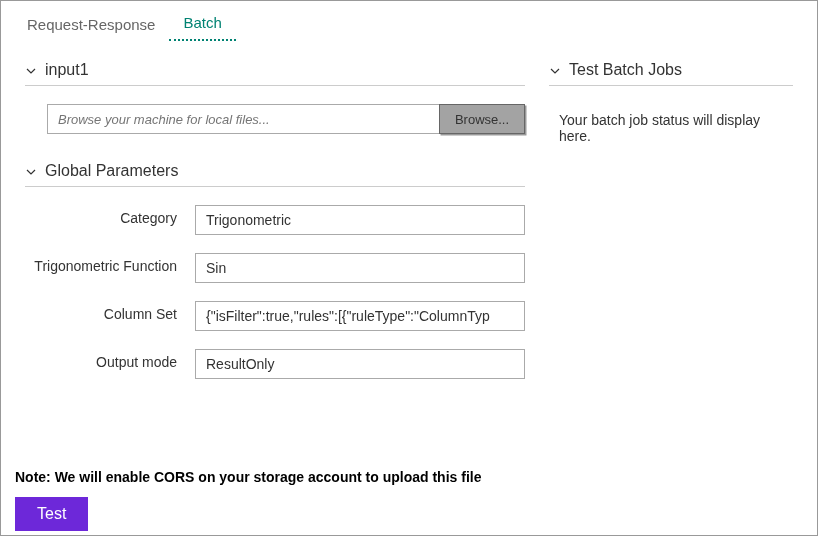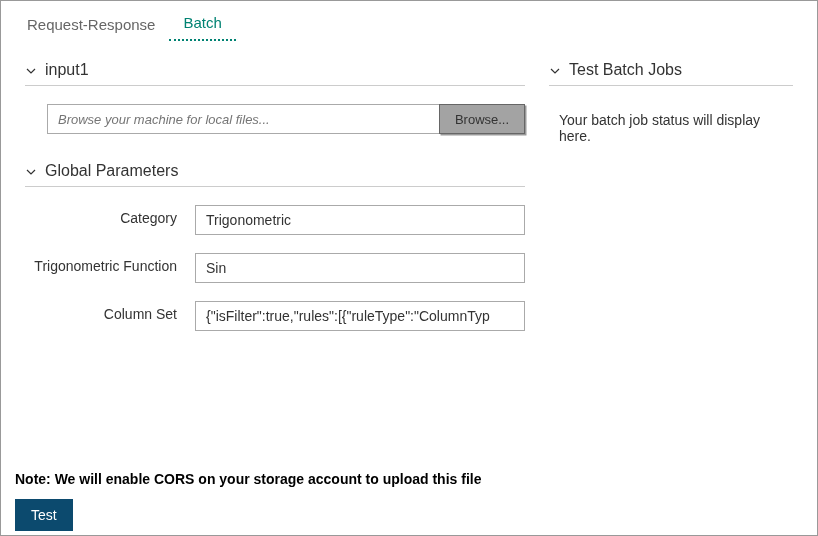--- a/index.html
+++ b/index.html
@@ -109,25 +109,25 @@
     color: #333;
     outline: none;
   }
   .note {
     font-weight: bold;
     font-size: 14px;
     color: #000;
     margin: 18px 0 12px 0;
   }
   .test-btn {
-    background: #0c4a6e;
+    background: #6d28d9;
     color: #fff;
     border: none;
-    padding: 8px 16px;
-    font-size: 14px;
+    padding: 8px 22px;
+    font-size: 16px;
     cursor: pointer;
   }
   .status-text {
     color: #333;
     font-size: 14px;
     padding: 8px 0 0 10px;
   }
   .footer {
     position: absolute;
     left: 14px;
@@ -176,20 +176,24 @@
     <div class="param-row">
       <div class="param-label">Trigonometric Function</div>
       <input class="param-input" type="text" value="Sin" style="">
     </div>
 
     <div class="param-row">
       <div class="param-label">Column Set</div>
       <input class="param-input" type="text" value="{&quot;isFilter&quot;:true,&quot;rules&quot;:[{&quot;ruleType&quot;:&quot;ColumnTyp" style="">
     </div>
 
+    <div class="param-row">
+      <div class="param-label">Output mode</div>
+      <input class="param-input" type="text" value="ResultOnly" style="">
+    </div>
 
   </div>
 
   <div class="right">
     <div class="section-header">
       <span class="chevron">
         <svg width="12" height="12" viewBox="0 0 12 12">
             <path d="M2 4 L6 8 L10 4" stroke="#333" stroke-width="1.2" fill="none"></path>
           </svg>
       </span>

